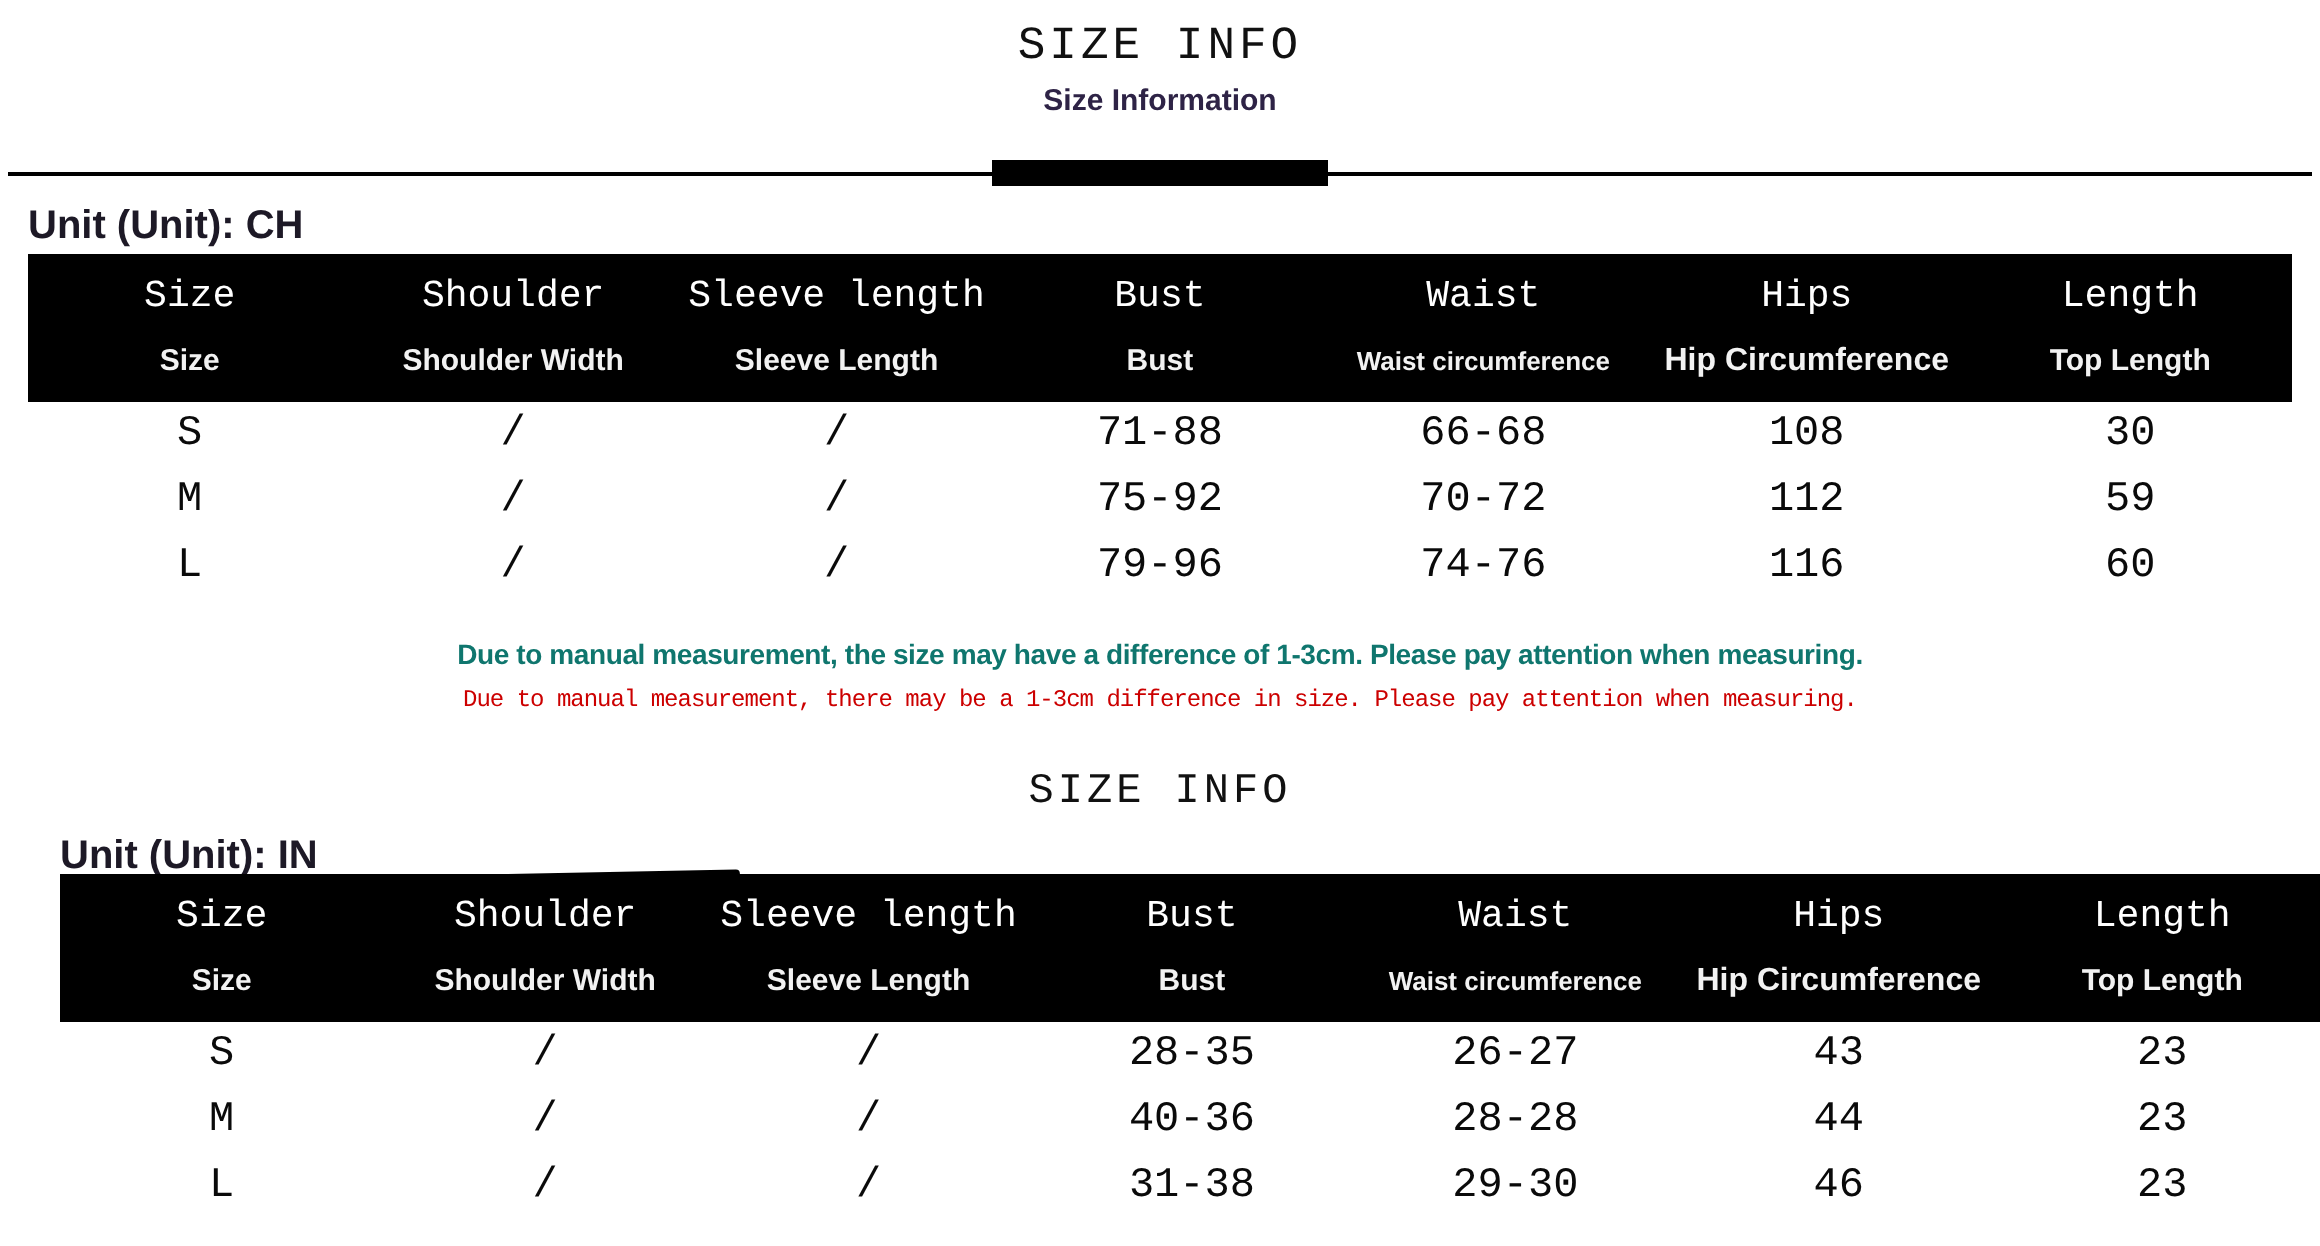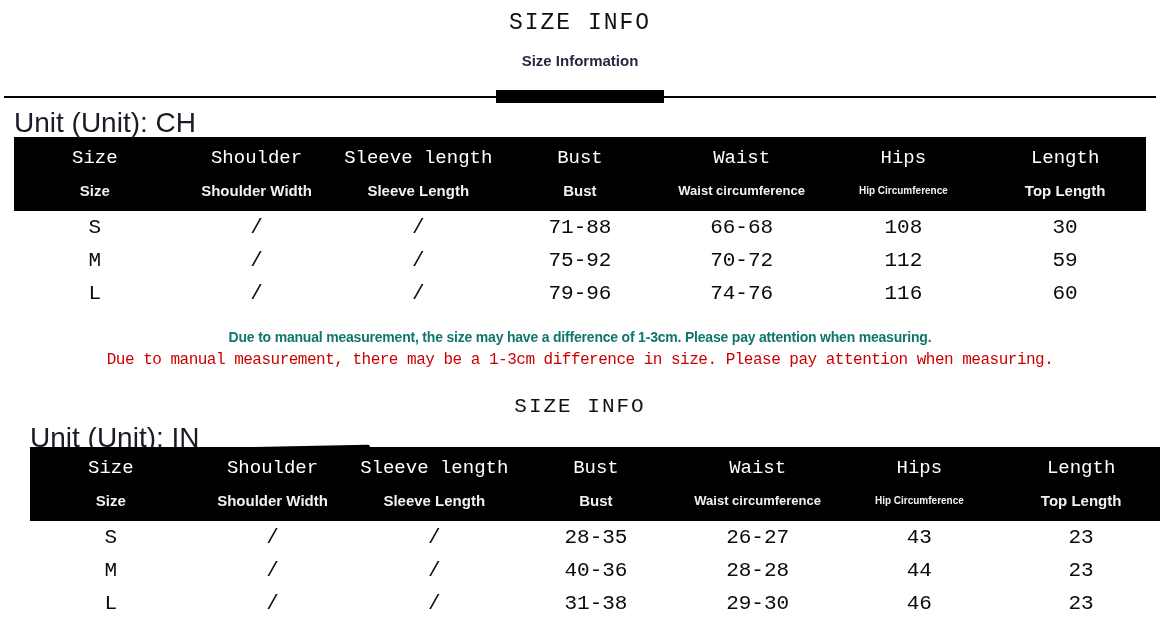--- a/index.html
+++ b/index.html
@@ -15,74 +15,74 @@
   
   .title-en{
     margin-top:10px;
     text-align:center;
     font-family:"Liberation Mono",monospace;
     font-size:23px;line-height:26px;
     letter-spacing:2px;
     color:#111111;
   }
   .title-sub{
-    margin-top:14px;
+    margin-top:4px;
     text-align:center;
     font-size:15px;line-height:22px;
     font-weight:bold;
     color:#2e2346;
   }
   .divider{position:relative;height:13px;margin-top:18px;}
   .divider::before{
     content:"";position:absolute;left:4px;right:4px;top:6px;height:2px;background:#000;
   }
   .divider-bar{
     position:absolute;left:50%;top:0;transform:translateX(-50%);
     width:168px;height:13px;background:#000;
   }
   
   .unit-label{
     margin:8px 0 2px 14px;
-    font-size:28px;line-height:24px;
-    font-weight:normal;
+    font-size:20px;line-height:24px;
+    font-weight:bold;
     color:#1d1926;
   }
   
   .size-table{
     width:1132px;margin:0 14px;
     border-collapse:collapse;table-layout:fixed;
   }
   .size-table td{text-align:center;padding:0;overflow:hidden;white-space:nowrap;}
   .hdr1 td{
     background:#000;color:#ffffff;
     font-family:"Liberation Mono",monospace;
     font-size:19px;height:33px;vertical-align:middle;
     padding-top:4px;
   }
   .hdr2 td{
     background:#000;color:#f2f2f2;
     font-weight:bold;font-size:15px;height:33px;vertical-align:middle;
     padding-bottom:4px;
   }
   .hdr2 td:nth-child(5){font-size:13px;}
-  .hdr2 td:nth-child(6){font-size:10px;}
+  .hdr2 td:nth-child(6){font-size:16px;}
   .size-table tbody td{
     font-family:"Liberation Mono",monospace;
     font-size:21px;height:33px;vertical-align:middle;
     color:#0a0a0a;
   }
   
   .notes{margin-top:16px;text-align:center;}
   .note-primary{
     font-weight:bold;font-size:14px;line-height:22px;letter-spacing:-0.2px;
     color:#0f766e;
   }
   .note-secondary{
     font-family:"Liberation Mono",monospace;
-    font-size:16px;line-height:24px;letter-spacing:-0.5px;
+    font-size:12px;line-height:24px;letter-spacing:-0.5px;
     color:#cc0000;
   }
   
   .title2{
     margin-top:22px;
     text-align:center;
     font-family:"Liberation Mono",monospace;
     font-size:21px;line-height:26px;letter-spacing:2px;
     color:#111111;
   }

